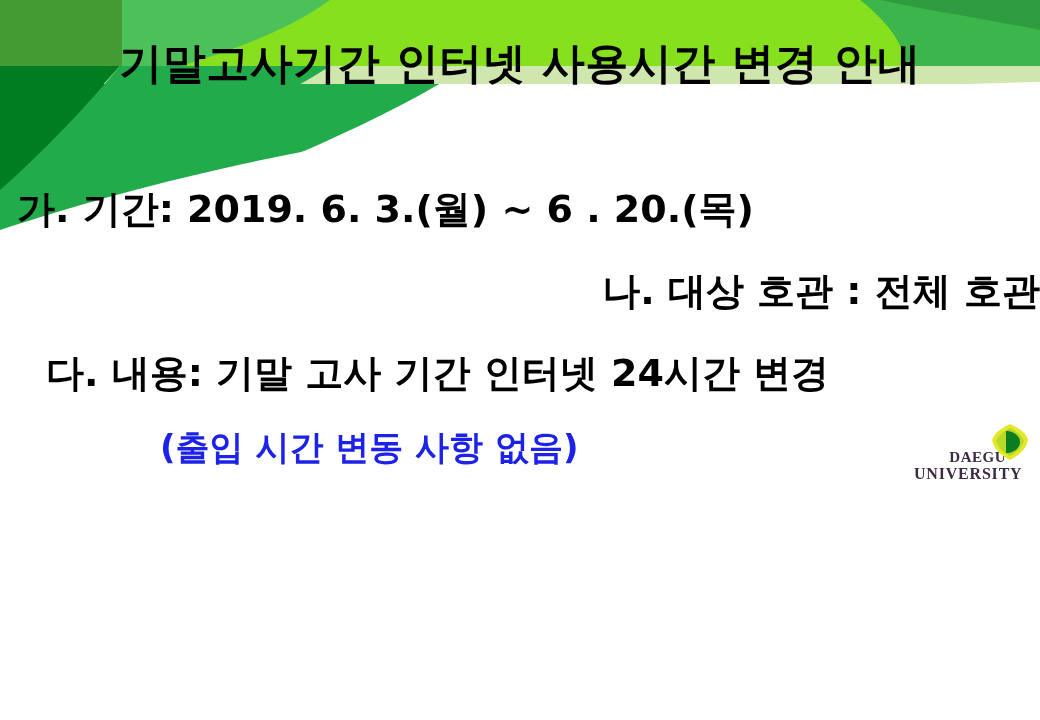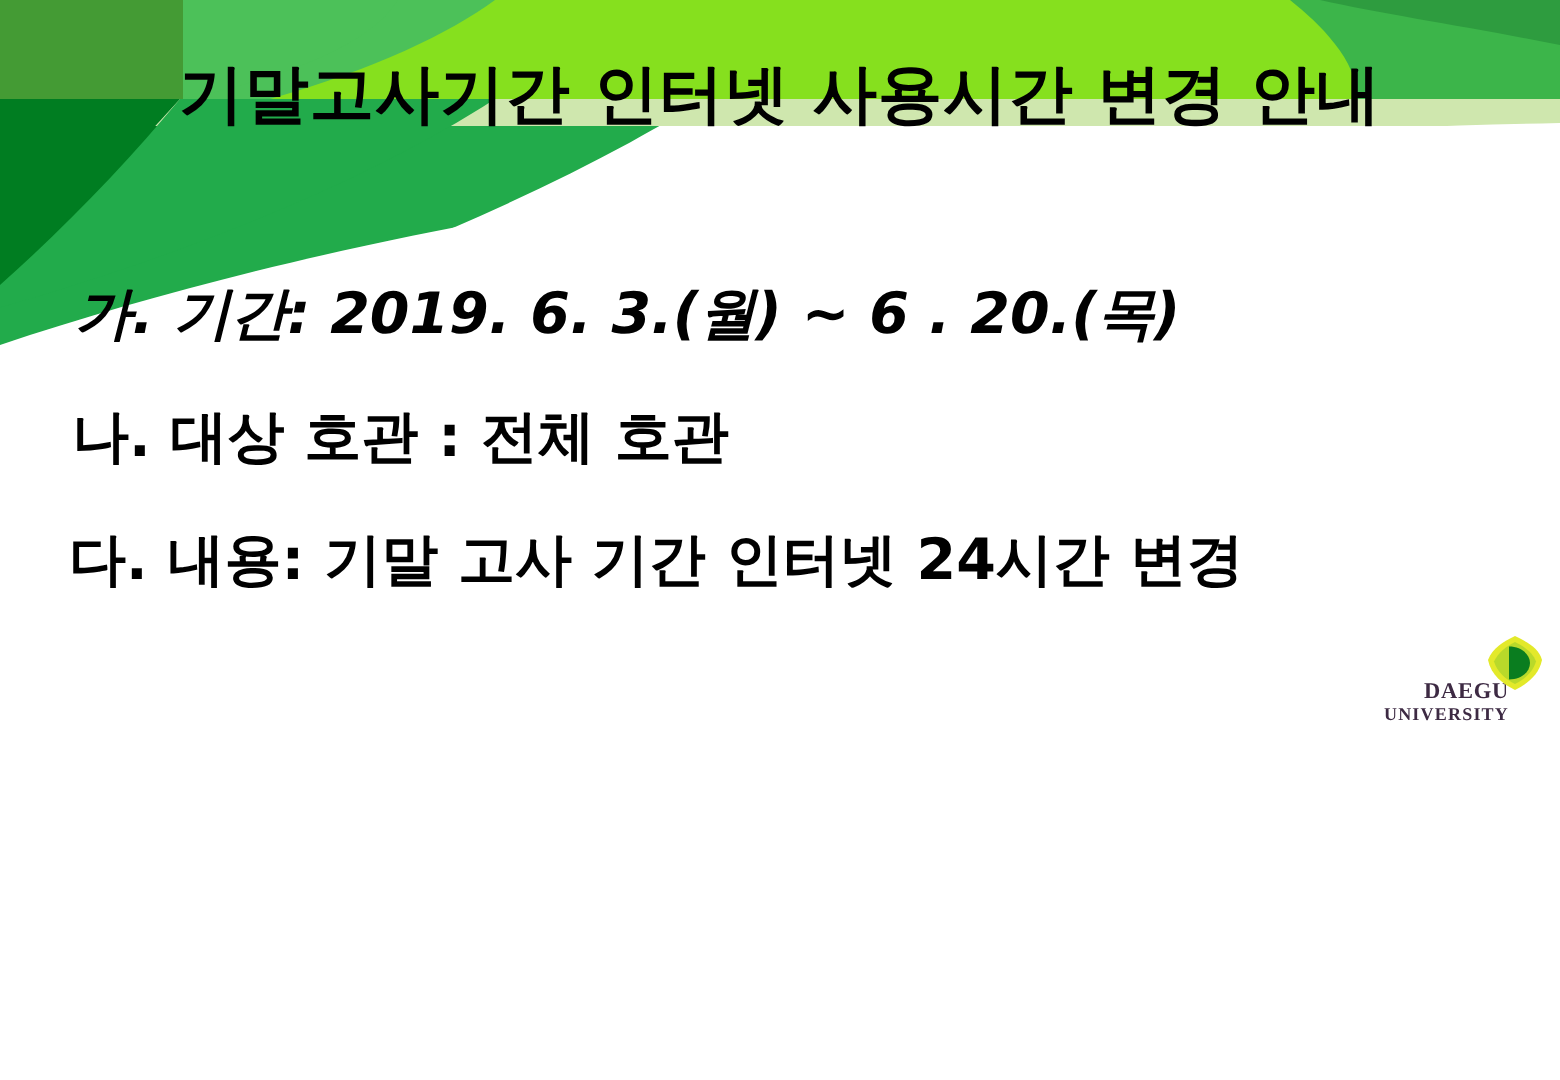--- a/index.html
+++ b/index.html
@@ -65,22 +65,22 @@
     width: 1040px;
     z-index: 4;
   }
   .body-line {
     font-size: 38px;
     font-weight: 700;
     color: #000000;
     line-height: 1;
     white-space: nowrap;
   }
-  .body-line.l1 { margin: 0 0 0 50px; font-style: italic; }
-  .body-line.l2 { margin: 44px 0 0 48px; }
+  .body-line.l1 { margin: 0 0 0 17px; }
+  .body-line.l2 { margin: 44px 0 0 48px; text-align: right; }
   .body-line.l3 { margin: 44px 0 0 46px; }
   .body-line.note {
     margin: 38px 0 0 160px;
     color: #1C22E8;
     font-size: 34px;
   }
 
   
   #logo {
     position: absolute;
@@ -101,21 +101,21 @@
     color: #3d2a43;
   }
   #logo-name {
     display: block;
     font-size: 15px;
     font-weight: 700;
     letter-spacing: 0.5px;
   }
   #logo-sub {
     display: block;
-    font-size: 12px;
+    font-size: 16px;
     font-weight: 700;
     letter-spacing: 0.8px;
     margin-top: 1px;
   }
   #logo-mark {
     position: absolute;
     right: 2px;
     top: 0;
     width: 40px;
     height: 40px;
@@ -183,20 +183,21 @@
 
   </svg>
 
   <div id="header-band"></div>
   <h1 id="slide-title">기말고사기간 인터넷 사용시간 변경 안내</h1>
 
   <div id="body-content">
     <div class="body-line l1">가. 기간: 2019. 6. 3.(월) ~ 6 . 20.(목)</div>
     <div class="body-line l2">나. 대상 호관 : 전체 호관</div>
     <div class="body-line l3">다. 내용: 기말 고사 기간 인터넷 24시간 변경</div>
+    <div class="body-line note">(출입 시간 변동 사항 없음)</div>
   </div>
 
   <div id="logo">
     <div id="logo-wordmark">
       <span id="logo-name">DAEGU</span>
       <span id="logo-sub">UNIVERSITY</span>
     </div>
     <svg id="logo-mark" viewBox="0 0 40 40" aria-hidden="true">
       <path d="M20,2 C28,6 36,10 38,18 C36,28 28,34 20,38 C12,34 4,28 2,18 C5,10 12,6 20,2 Z" fill="#e3e92a"></path>
       <path d="M20,6 C26,9 32,13 34,19 C32,26 26,31 20,34 C14,31 8,26 6,19 C9,13 14,9 20,6 Z" fill="#b9d92a"></path>

